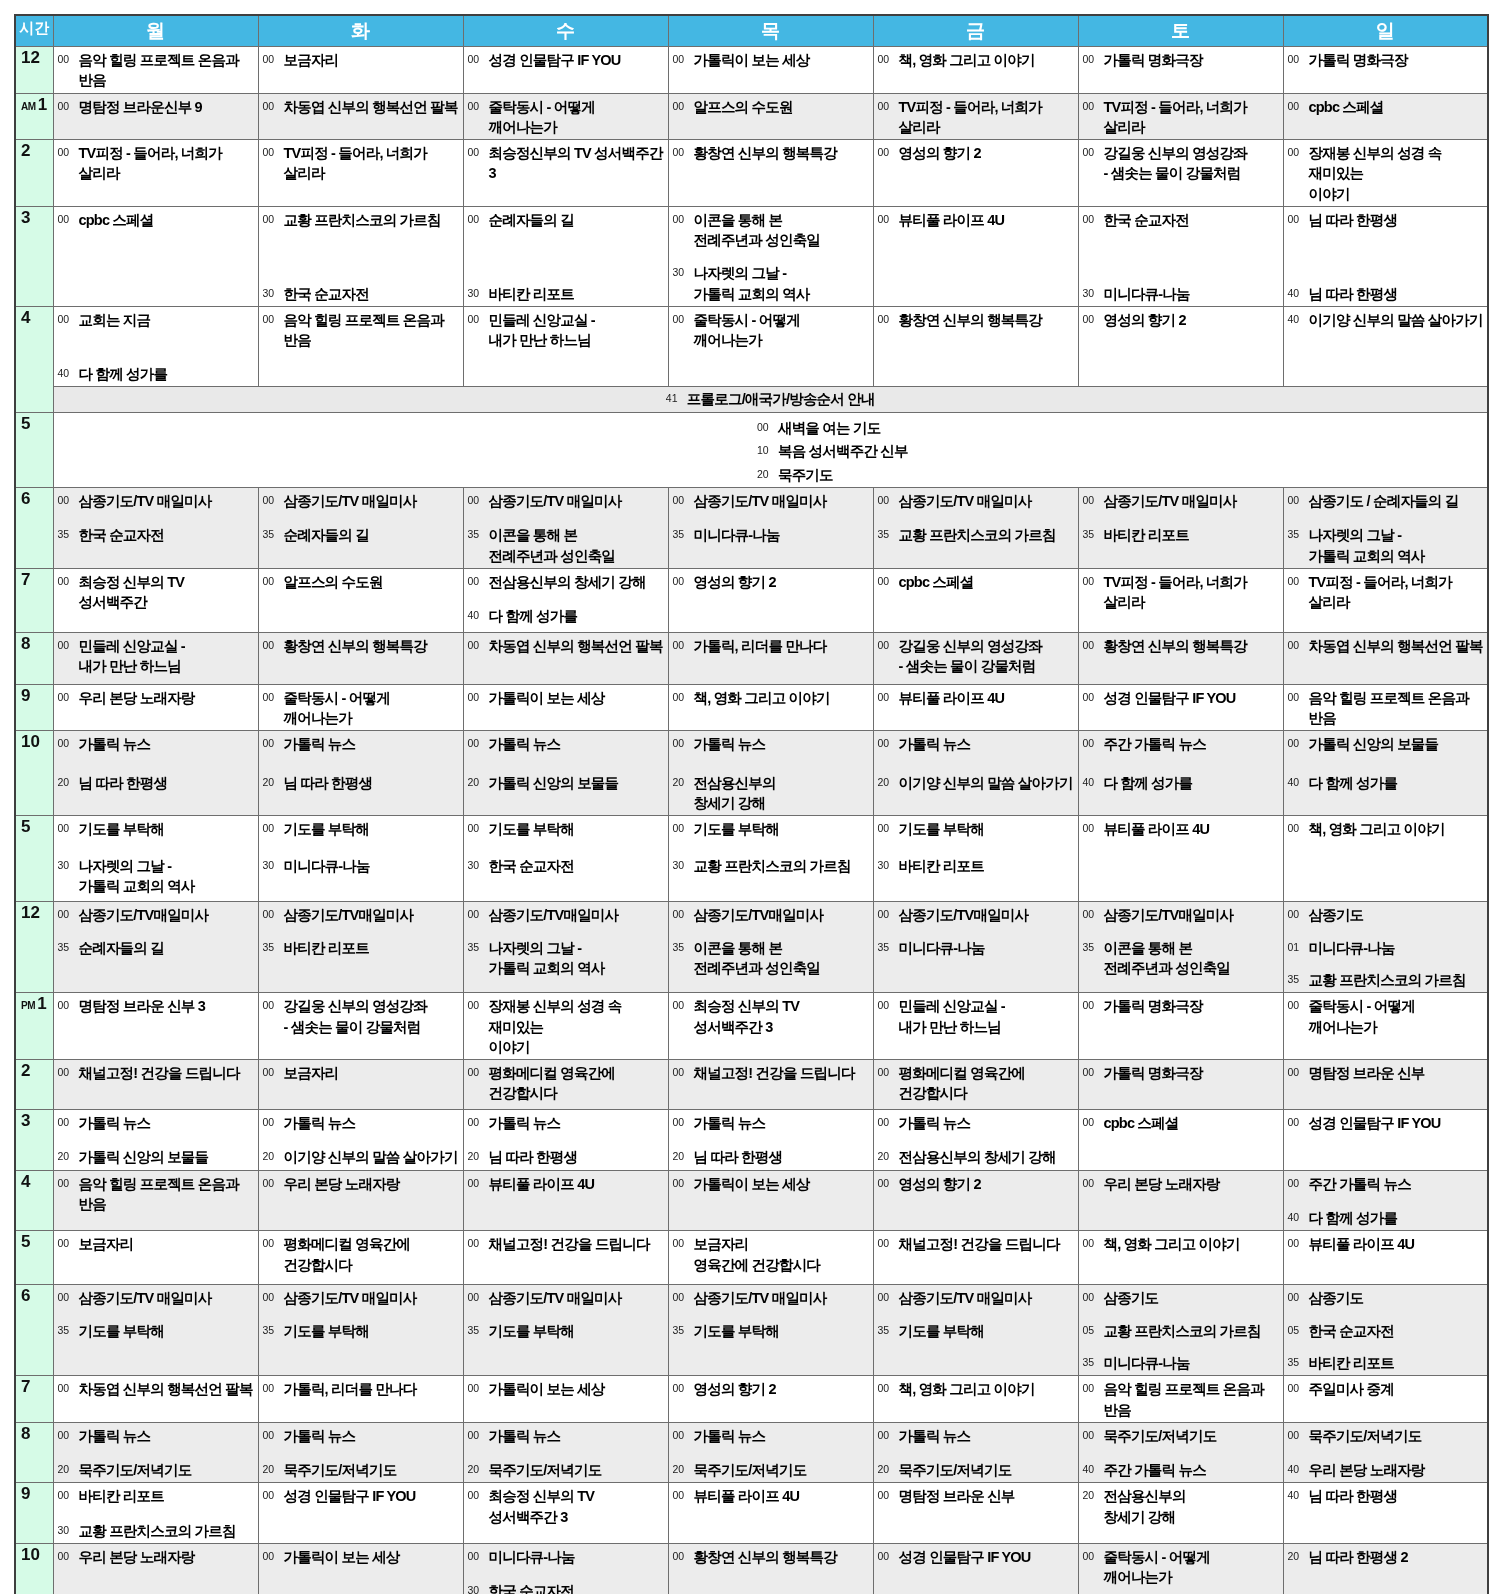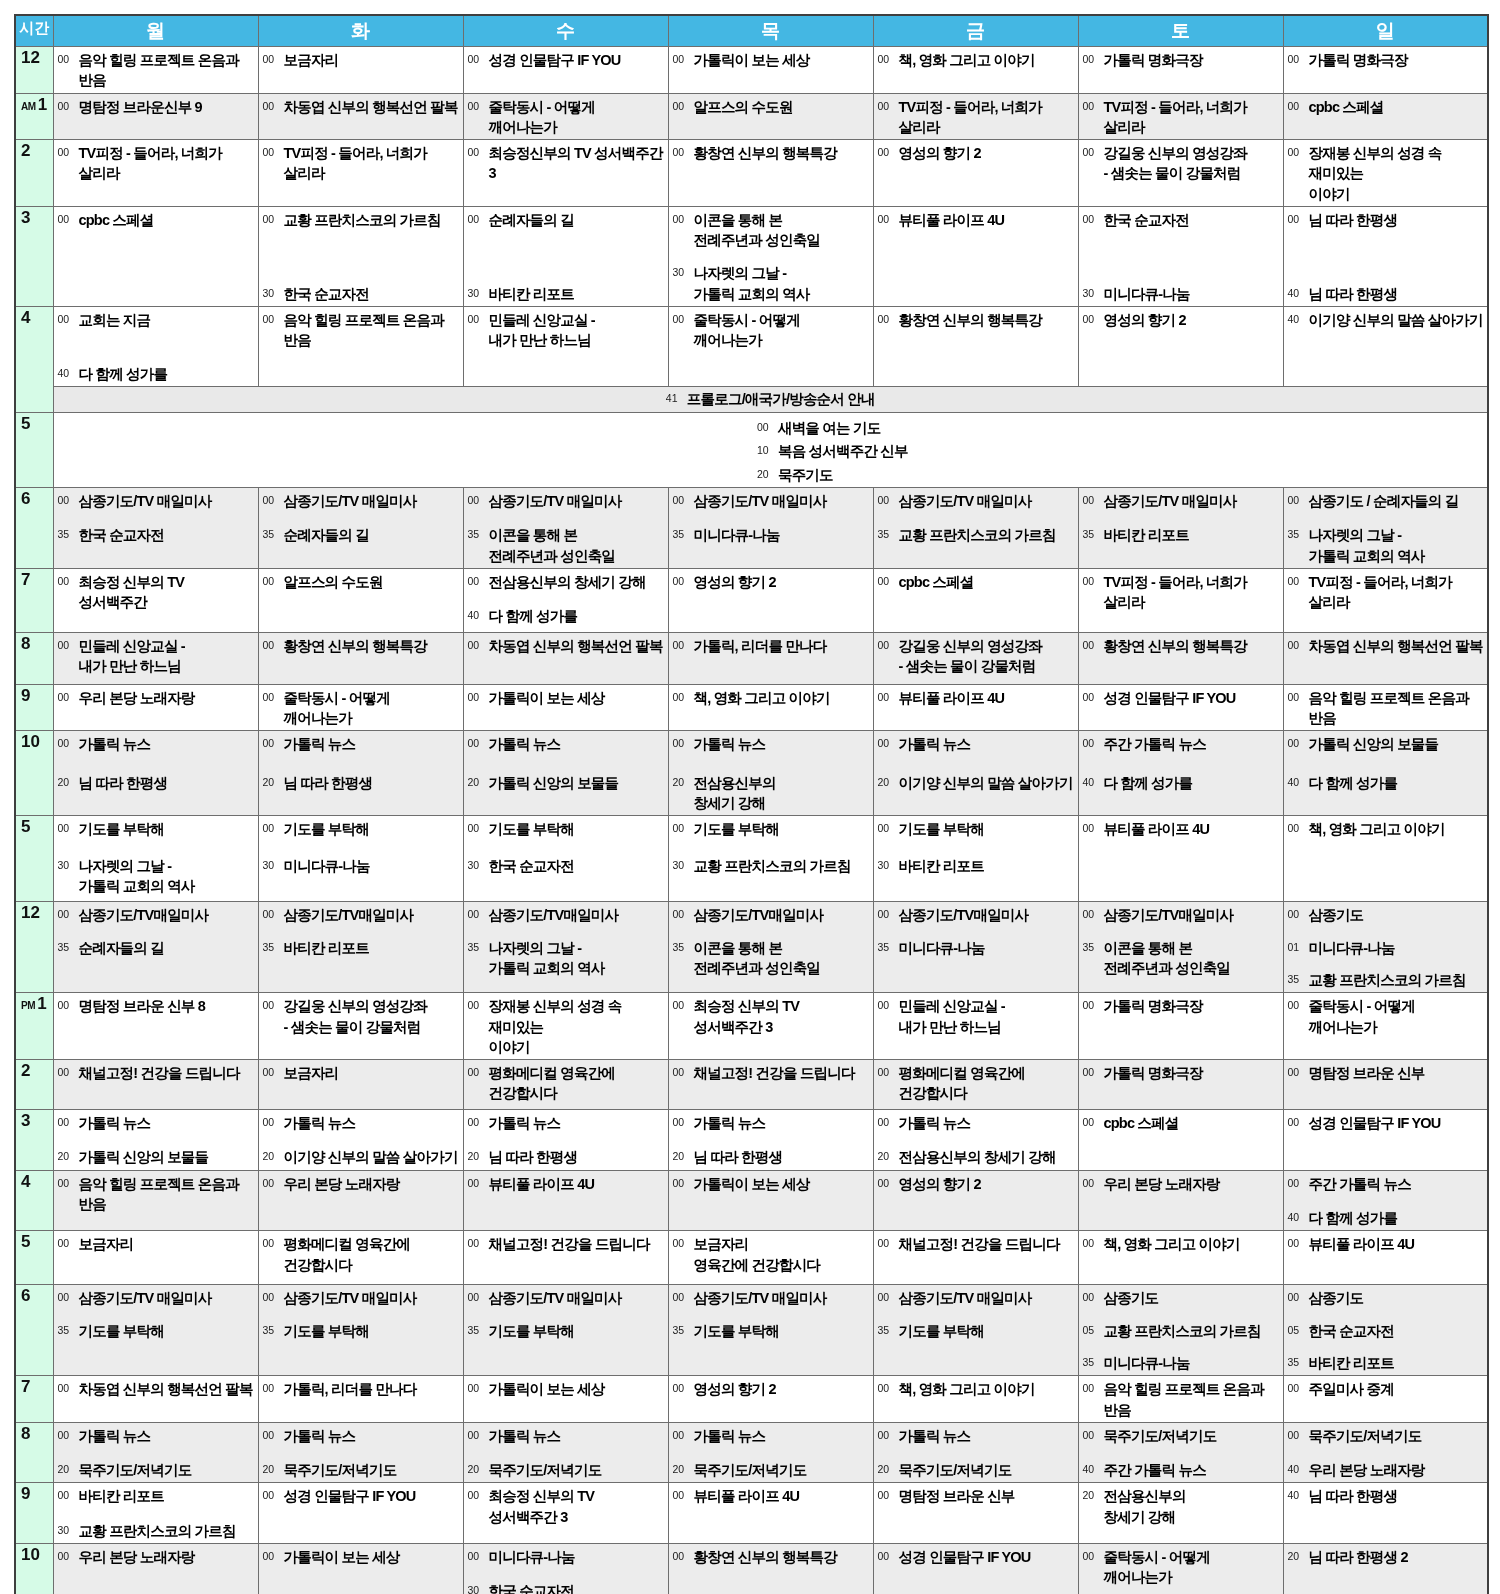--- a/index.html
+++ b/index.html
@@ -936,21 +936,21 @@
               </div>
             </div>
           </td>
         </tr>
         <tr style="height: 54px;">
           <td class="time"><span class="ampm">PM </span>1</td>
           <td class="cell" style="height: 54px;">
             <div class="entries" style="gap: 14px;">
               <div class="entry">
                 <span class="t">00</span>
-                <span class="p">명탐정 브라운 신부 8</span>
+                <span class="p">명탐정 브라운 신부 3</span>
               </div>
             </div>
           </td>
           <td class="cell" style="height: 54px;">
             <div class="entries" style="gap: 14px;">
               <div class="entry">
                 <span class="t">00</span>
                 <span class="p">강길웅 신부의 영성강좌
 - 샘솟는 물이 강물처럼</span>
               </div>

